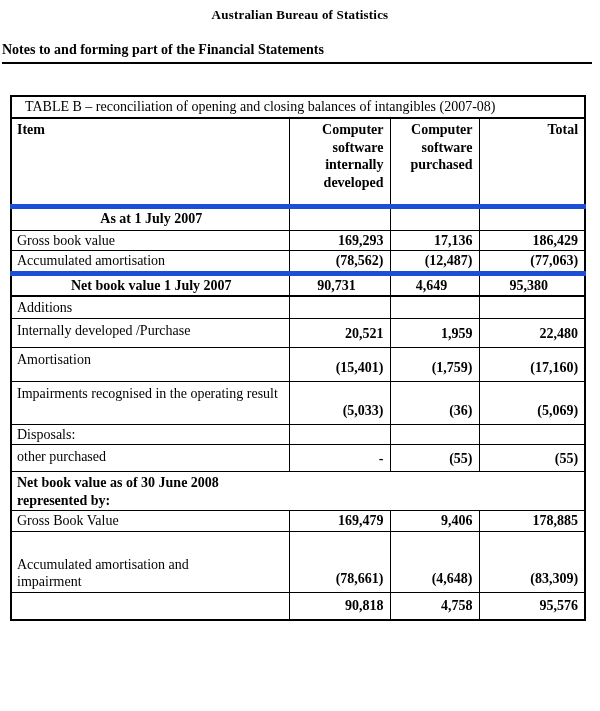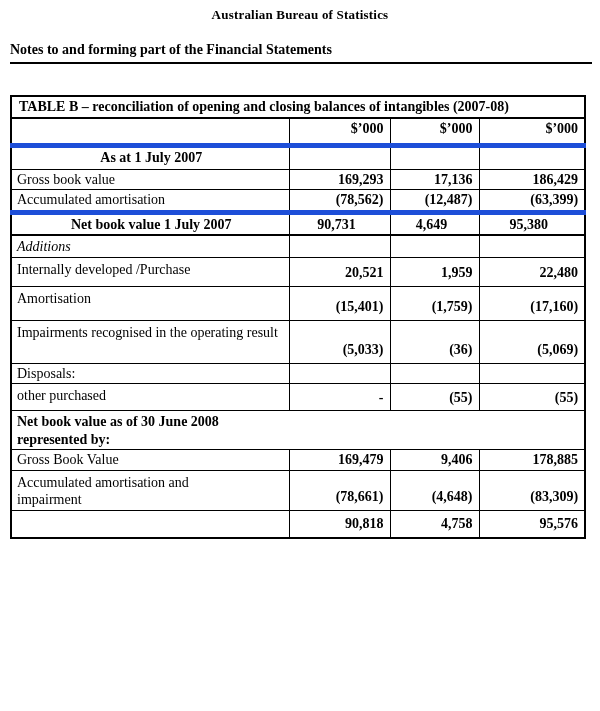--- a/index.html
+++ b/index.html
@@ -16,21 +16,21 @@
     overflow: hidden;
   }
   .abs-header {
     text-align: center;
     font-weight: bold;
     font-size: 13px;
     padding-top: 7px;
     letter-spacing: 0.2px;
   }
   .notes-heading {
-    margin: 19px 8px 0 10px;
+    margin: 19px 8px 0 2px;
     font-weight: bold;
     font-size: 14px;
     border-bottom: 2px solid #000;
     padding-bottom: 4px;
   }
   table.intangibles {
     margin: 31px 0 0 10px;
     border-collapse: collapse;
     table-layout: fixed;
     width: 574px;
@@ -42,48 +42,48 @@
     border: 1px solid #000;
     overflow: hidden;
     vertical-align: middle;
     padding: 1px 0;
   }
   td.lbl { padding-left: 5px; padding-right: 3px; }
   td.num { text-align: right; font-weight: bold; padding-right: 6px; }
   .b { font-weight: bold; }
 
   tr.h-title  td { height: 18px; border-bottom: 2px solid #000; }
-  tr.h-title  td { font-weight: bold; padding-left: 7px; }
+  tr.h-title  td { font-weight: normal; padding-left: 13px; }
   tr.h-colhead { height: 88px; }
   tr.h-colhead td { vertical-align: top; padding-top: 2px; }
   tr.h-units  { height: 26px; }
   tr.h-units td.num { vertical-align: bottom; padding-bottom: 5px; }
   tr.h-asat   { height: 24px; }
   tr.h-std    { height: 20px; }
   tr.h-nbv1   { height: 21px; padding-left: 10px; }
-  tr.h-add    { height: 22px; font-style: italic; }
+  tr.h-add    { height: 22px; }
   tr.h-int    { height: 29px; margin-top: 16px; }
   tr.h-amort  { height: 34px; }
   tr.h-impair { height: 43px; padding-left: 30px; }
   tr.h-disp   { height: 20px; border-radius: 8px; }
   tr.h-other  { height: 27px; }
   tr.h-nbv2   { height: 27px; }
   tr.h-repr   { height: 38px; }
   tr.h-repr td { vertical-align: top; padding-top: 2px; }
   tr.h-gbv    { height: 20px; }
   tr.h-accum2 { height: 39px; }
   tr.h-final  { height: 28px; }
 
   tr.tall td.lbl { vertical-align: top; padding-top: 3px; }
   tr.tall td.num { vertical-align: bottom; padding-bottom: 4px; }
 
   tr.bt2 td { border-top: 5px solid #1d4ed8; text-align: center; }
   tr.bb2 td { border-bottom: 2px solid #000; }
 
-  .wrap-narrow { max-width: 235px; }
+  .wrap-narrow { max-width: 235px; margin-top: 21px; }
   .line { display: block; }
 </style>
 </head>
 <body>
 
 <div class="abs-header">Australian Bureau of Statistics</div>
 
 <div class="notes-heading">Notes to and forming part of the Financial Statements</div>
 
 <table class="intangibles">
@@ -92,47 +92,47 @@
     <col style="width:101px">
     <col style="width:89px">
     <col style="width:106px">
   </colgroup>
 
   <tbody>
       <tr class="h-title">
     <td colspan="4">TABLE B – reconciliation of opening and closing balances of intangibles (2007-08)</td>
   </tr>
 
-
-  <tr class="h-units">
-    <td class="lbl"></td>
-    <td class="num">$’000</td>
-    <td class="num">$’000</td>
-    <td class="num">$’000</td>
-  </tr>
+  <tr class="h-colhead">
+    <td class="lbl b">Item</td>
+    <td class="num">Computer software internally developed</td>
+    <td class="num">Computer software purchased</td>
+    <td class="num">Total</td>
+  </tr>
+
 
   <tr class="h-asat bt2">
     <td class="lbl b">As at 1 July 2007</td>
     <td class="num"></td>
     <td class="num"></td>
     <td class="num"></td>
   </tr>
 
   <tr class="h-std">
     <td class="lbl">Gross book value</td>
     <td class="num">169,293</td>
     <td class="num">17,136</td>
     <td class="num">186,429</td>
   </tr>
 
   <tr class="h-std">
     <td class="lbl">Accumulated amortisation</td>
     <td class="num">(78,562)</td>
     <td class="num">(12,487)</td>
-    <td class="num">(63,399)</td>
+    <td class="num">(77,063)</td>
   </tr>
 
   <tr class="h-nbv1 bt2 bb2">
     <td class="lbl b">Net book value 1 July 2007</td>
     <td class="num">90,731</td>
     <td class="num">4,649</td>
     <td class="num">95,380</td>
   </tr>
 
   <tr class="h-add">

